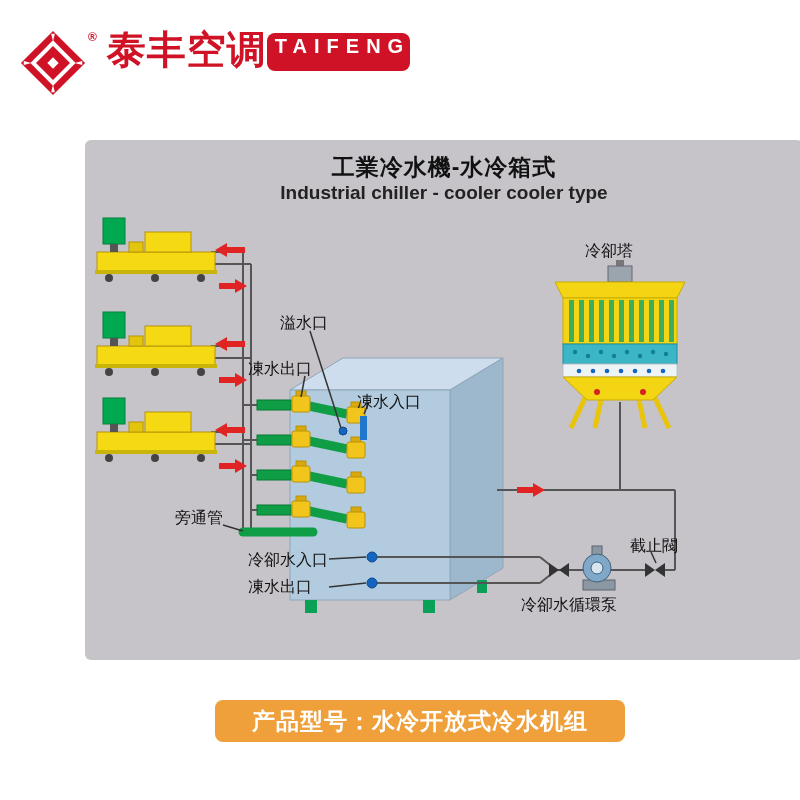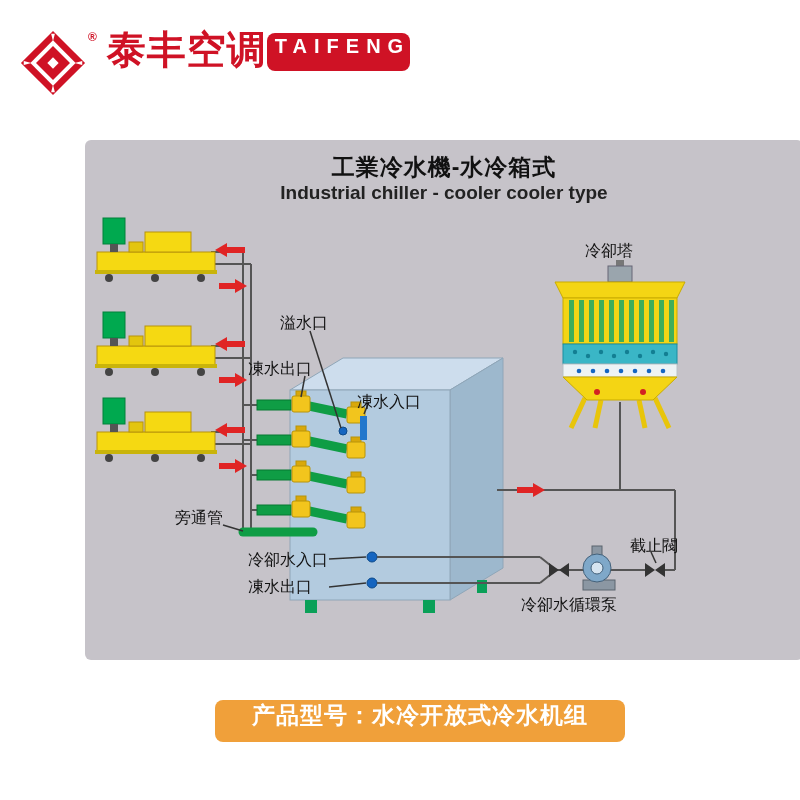--- a/index.html
+++ b/index.html
@@ -16,21 +16,21 @@
   .brand-bar{background:#cf1225;margin-top:3px;text-align:right;padding:2px 0 3px 8px;border-radius:8px;}
   .brand-bar span{color:#fff;font-size:20px;font-weight:bold;letter-spacing:7px;}
   
   .panel{position:absolute;left:85px;top:140px;width:718px;height:520px;background:#c6c3c9;border-radius:6px;}
   .panel-title{position:absolute;top:12px;left:0;width:100%;text-align:center;font-size:23px;font-weight:bold;color:#111;letter-spacing:1px;}
   .panel-sub{position:absolute;top:42px;left:0;width:100%;text-align:center;font-size:19px;font-weight:bold;color:#222;}
   .diagram-svg{position:absolute;left:0;top:0;width:630px;height:520px;}
   .lbl{position:absolute;font-size:16px;font-weight:500;color:#111;white-space:nowrap;}
   
   .banner{position:absolute;left:215px;top:700px;width:410px;height:42px;background:#f0a03a;border-radius:8px;
-          display:flex;justify-content:center;}
+          display:flex;align-items:center;justify-content:center;}
   .banner span{color:#ffffff;font-size:23px;font-weight:bold;letter-spacing:1px;}
 </style>
 </head>
 <body>
 
 <div class="logo">
   <svg class="logo-icon" viewBox="0 0 70 70">
     <polygon points="35,1 69,35 35,69 1,35" fill="#cf1225"></polygon>
     <polygon points="35,11 59,35 35,59 11,35" fill="#ffffff"></polygon>
     <polygon points="35,17 53,35 35,53 17,35" fill="#cf1225"></polygon>

